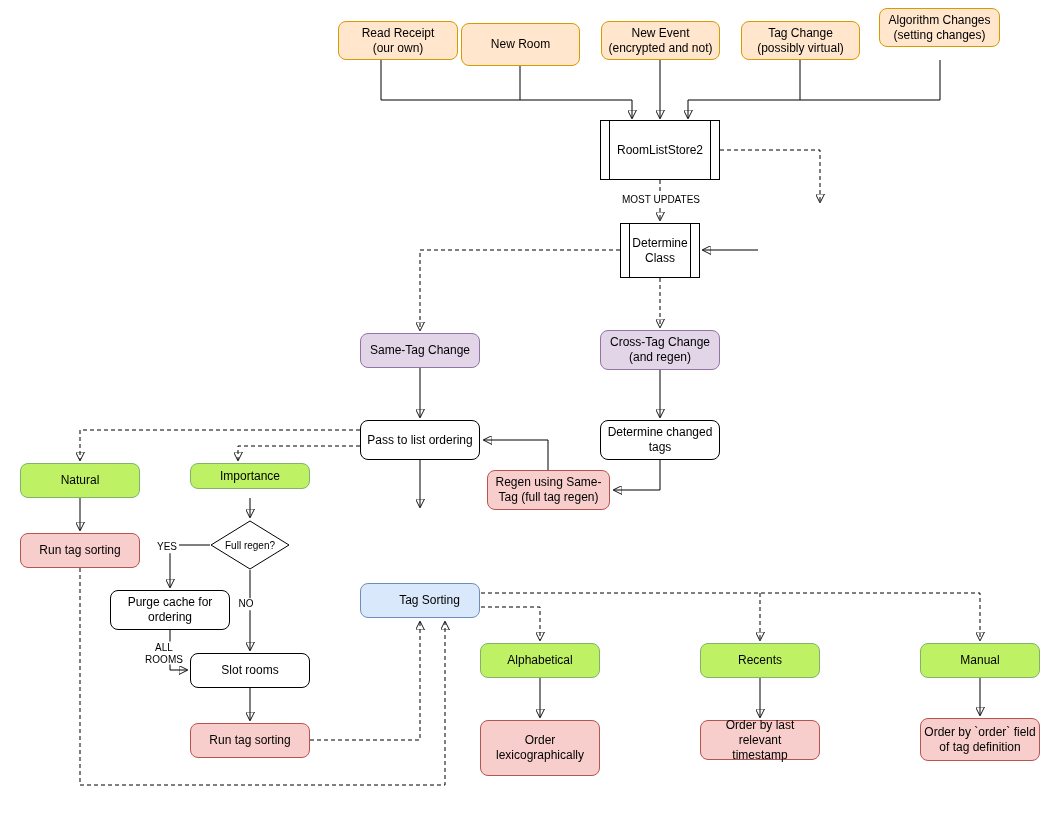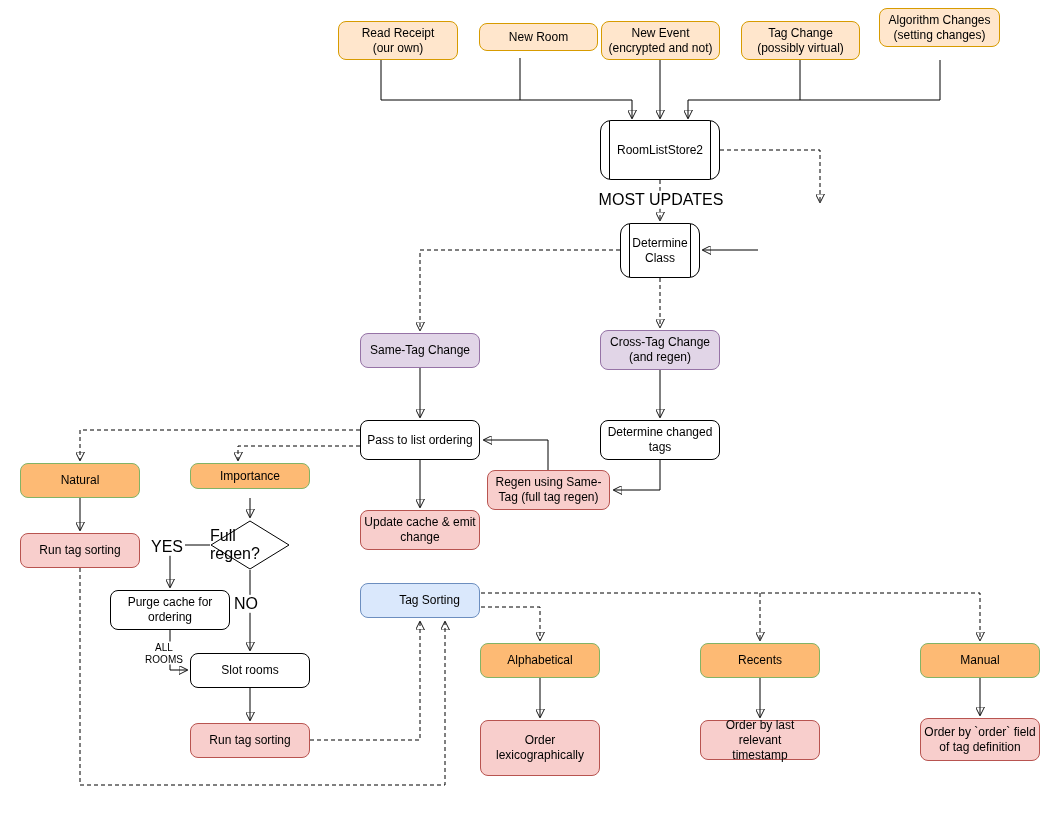--- a/index.html
+++ b/index.html
@@ -14,42 +14,42 @@
 
   .node {
     position:absolute; box-sizing:border-box;
     border:1px solid #000; background:#fff; border-radius:8px;
     display:flex; align-items:center; justify-content:center;
     text-align:center; font-size:12px; line-height:1.25;
     white-space:pre-line; padding:2px 3px;
   }
   .orange { background:#FFE6CC; border-color:#D79B00; }
   .purple { background:#E1D5E7; border-color:#9673A6; }
-  .green  { background:#fdba74; border-color:#82B366;text-align:right; }
+  .green  { background:#bef264; border-color:#82B366;text-align:right; }
   .red    { background:#F8CECC; border-color:#B85450; }
   .blue   { background:#DAE8FC; border-color:#6C8EBF;padding-left:22px; }
   .plain  { background:#FFFFFF; border-color:#000000; }
 
-  .process { border-radius:11px; }
+  .process { border-radius:0; }
   .process::before, .process::after {
     content:""; position:absolute; top:0; bottom:0; width:1px; background:#000;
   }
   .process::before { left:8px; }
   .process::after  { right:8px; }
 
   .diamond { position:absolute; }
   .diamond svg { position:absolute; left:0; top:0; }
   .diamond .dlabel {
     position:absolute; left:0; top:0; right:0; bottom:0;
-    display:flex; align-items:center; justify-content:center; font-size:16px;
+    display:flex; align-items:center; justify-content:center; font-size:10px;
   }
 
   .edge-label {
     position:absolute; transform:translate(-50%,-50%);
-    background:#ffffff; padding:0 2px; font-size:16px;
+    background:#ffffff; padding:0 2px; font-size:10px;
     text-align:center; white-space:pre-line; line-height:1.15;
   }
   .edge-label.small { font-size:10px; }
 </style>
 </head>
 <body>
 
 <div class="canvas">
 
   <svg class="edges" width="1061" height="819" viewBox="0 0 1061 819">
@@ -88,43 +88,41 @@
     <path class="dashed" d="M360,446 H238 V460" marker-end="url(#arrow)"></path>
     <path class="dashed" d="M310,740 H420 V622" marker-end="url(#arrow)"></path>
     <path class="dashed" d="M80,568 V785 H445 V622" marker-end="url(#arrow)"></path>
     <path class="dashed" d="M481,593 H980 V640" marker-end="url(#arrow)"></path>
     <path class="dashed" d="M760,593 V640" marker-end="url(#arrow)"></path>
     <path class="dashed" d="M481,607 H540 V640" marker-end="url(#arrow)"></path>
   </svg>
 
   <div class="node orange" style="left:321px;top:21px;width:120px;height:39px;margin-left:17px;">Read Receipt
 (our own)</div>
-  <div class="node orange" style="left:479px;top:23px;width:119px;height:28px;">New Room</div>
+  <div class="node orange" style="left:461px;top:23px;width:119px;height:43px;">New Room</div>
   <div class="node orange" style="left:601px;top:21px;width:119px;height:39px;">New Event
 (encrypted and not)</div>
   <div class="node orange" style="left:741px;top:21px;width:119px;height:39px;">Tag Change
 (possibly virtual)</div>
   <div class="node orange" style="left:879px;top:8px;width:121px;height:39px;">Algorithm Changes
 (setting changes)</div>
 
   <div class="node plain process" style="left:600px;top:120px;width:120px;height:60px;">RoomListStore2</div>
   <div class="node plain process" style="left:620px;top:223px;width:80px;height:55px;">Determine
 Class</div>
 
   <div class="node purple" style="left:360px;top:333px;width:120px;height:35px;">Same-Tag Change</div>
   <div class="node purple" style="left:600px;top:330px;width:120px;height:40px;">Cross-Tag Change
 (and regen)</div>
 
   <div class="node plain" style="left:360px;top:420px;width:120px;height:40px;">Pass to list ordering</div>
   <div class="node plain" style="left:600px;top:420px;width:120px;height:40px;">Determine changed
 tags</div>
   <div class="node red" style="left:487px;top:470px;width:123px;height:40px;">Regen using Same-
 Tag (full tag regen)</div>
-  <div class="node red" style="left:360px;top:510px;width:120px;height:40px;">Update cache &amp; emit
-change</div>
 
   <div class="node green" style="left:20px;top:463px;width:120px;height:35px;">Natural</div>
   <div class="node green" style="left:190px;top:463px;width:120px;height:26px;">Importance</div>
   <div class="node red" style="left:20px;top:533px;width:120px;height:35px;">Run tag sorting</div>
 
   <div class="diamond" style="left:210px;top:520px;width:80px;height:50px;">
     <svg width="80" height="50" viewBox="0 0 80 50">
       <polygon points="40,1 79,25 40,49 1,25" fill="#FFFFFF" stroke="#000000" stroke-width="1"></polygon>
     </svg>
     <span class="dlabel">Full regen?</span>

